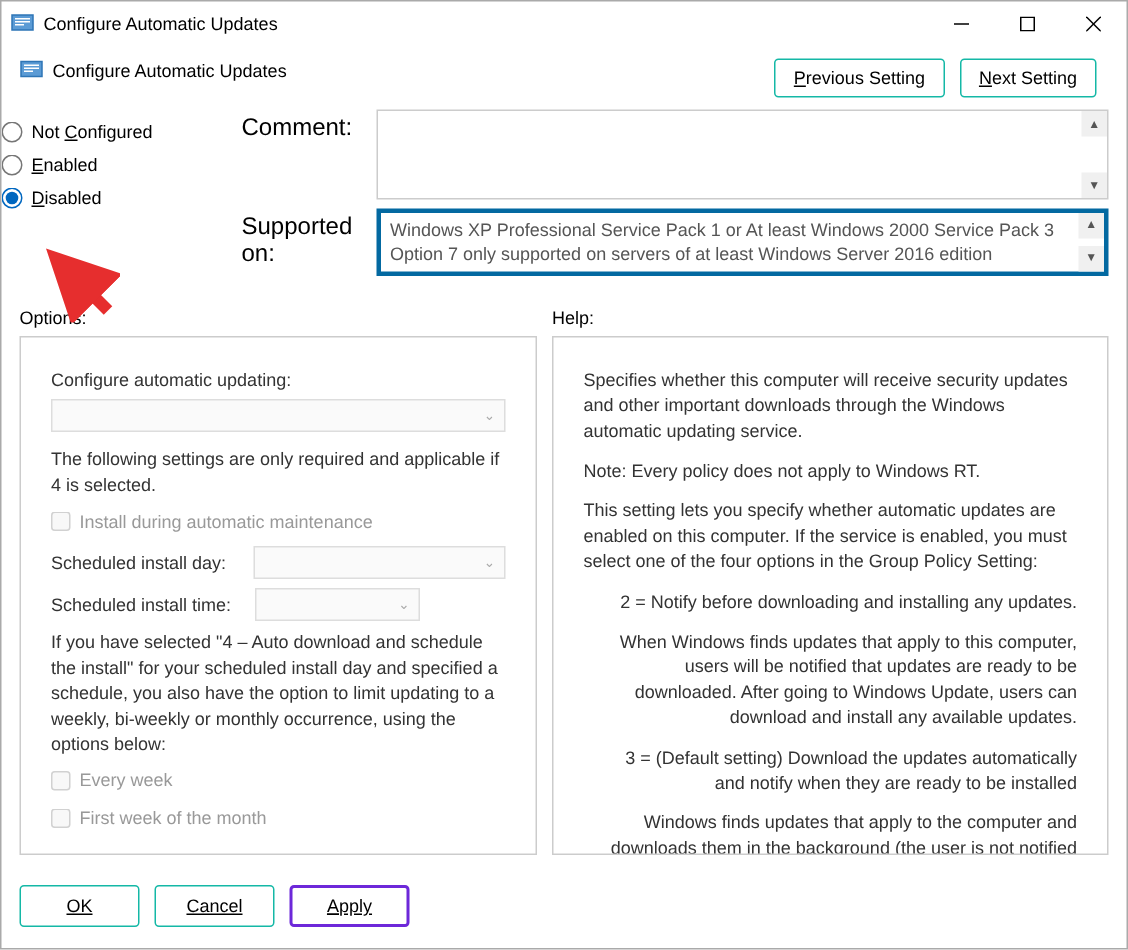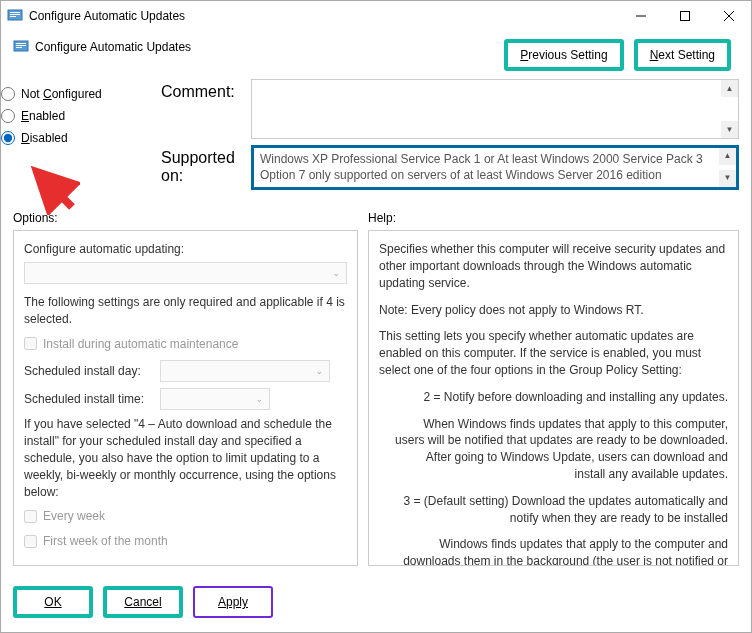--- a/index.html
+++ b/index.html
@@ -9,42 +9,42 @@
     .titlebar-icon svg { width: 16px; height: 16px; }
     .titlebar-text { flex: 1; font-size: 12px; }
     .win-controls { display: flex; }
     .win-btn { width: 44px; height: 30px; display: flex; align-items: center; justify-content: center; cursor: pointer; }
     .win-btn svg { width: 10px; height: 10px; }
     .header-row { padding: 8px 12px; display: flex; align-items: flex-start; gap: 12px; }
     .header-left { display: flex; align-items: center; gap: 6px; flex: 1; }
     .header-icon { width: 16px; height: 16px; }
     .header-title { font-size: 12px; color: #000; }
     .nav-buttons { display: flex; gap: 10px; margin-right: 8px; }
-    .btn { border: 4px solid #14b8a6; background: #fff; border-radius: 3px; padding: 5px 12px; cursor: pointer; font-size: 12px; min-width: 80px; text-align: center; }
+    .btn { border: 1px solid #14b8a6; background: #fff; border-radius: 3px; padding: 5px 12px; cursor: pointer; font-size: 12px; min-width: 80px; text-align: center; }
     .settings-row { display: flex; padding: 0 12px 5px 0; gap: 20px; }
     .radios { width: 140px; padding-top: 8px; }
     .radio-item { display: flex; align-items: center; margin-bottom: 8px; cursor: pointer; }
     .radio-item input[type="radio"] { width: 14px; height: 14px; margin-right: 6px; accent-color: #0067c0; }
     .radio-item span { font-size: 12px; }
     .radio-item span u { text-decoration: underline; }
     .config-right { flex: 1; }
     .config-field { display: flex; gap: 10px; margin-bottom: 6px; }
     .field-label { width: 80px; font-size: 16px; padding-top: 4px; }
     .comment-box { flex: 1; border: 1px solid #ccc; height: 60px; position: relative; background: #fff; }
     .scroll-btn { position: absolute; right: 0; width: 17px; height: 17px; background: #f0f0f0; display: flex; align-items: center; justify-content: center; font-size: 8px; color: #555; }
     .scroll-btn.top { top: 0; }
     .scroll-btn.bottom { bottom: 0; }
     .supported-box { flex: 1; border: 3px solid #0369a1; padding: 4px 6px; font-size: 12px; color: #555; line-height: 1.3; position: relative; }
     .arrow-annotation { position: absolute; left: 30px; top: 165px; z-index: 10; }
     .panels-header { display: flex; padding: 10px 12px 5px 12px; gap: 20px; }
     .panels-header .ph-left { width: 335px; }
     .panels-header .ph-right { flex: 1; }
     .panel-label { font-size: 12px; }
     .panels { display: flex; padding: 0 12px 10px 12px; gap: 10px; flex: 1; overflow: hidden; }
-    .panel { border: 1px solid #ccc; padding: 10px; overflow: hidden; position: relative; }
+    .panel { border: 1px solid #ccc; padding: 20px; overflow: hidden; position: relative; }
     .options-panel { width: 345px; }
     .help-panel { flex: 1; }
     .panel-text { font-size: 12px; line-height: 1.4; color: #333; }
     .opt-label { margin-bottom: 4px; }
     .opt-combo { border: 1px solid #ddd; height: 22px; width: 100%; background: #fafafa; margin-bottom: 10px; display: flex; align-items: center; justify-content: flex-end; padding-right: 6px; color: #aaa; font-size: 9px; }
     .opt-combo.small { width: 170px; display: inline-flex; }
     .opt-combo.smaller { width: 110px; display: inline-flex; }
     .opt-row { margin-bottom: 8px; }
     .opt-row-inline { display: flex; align-items: center; gap: 6px; margin-bottom: 6px; }
     .opt-row-inline span { width: 130px; }

